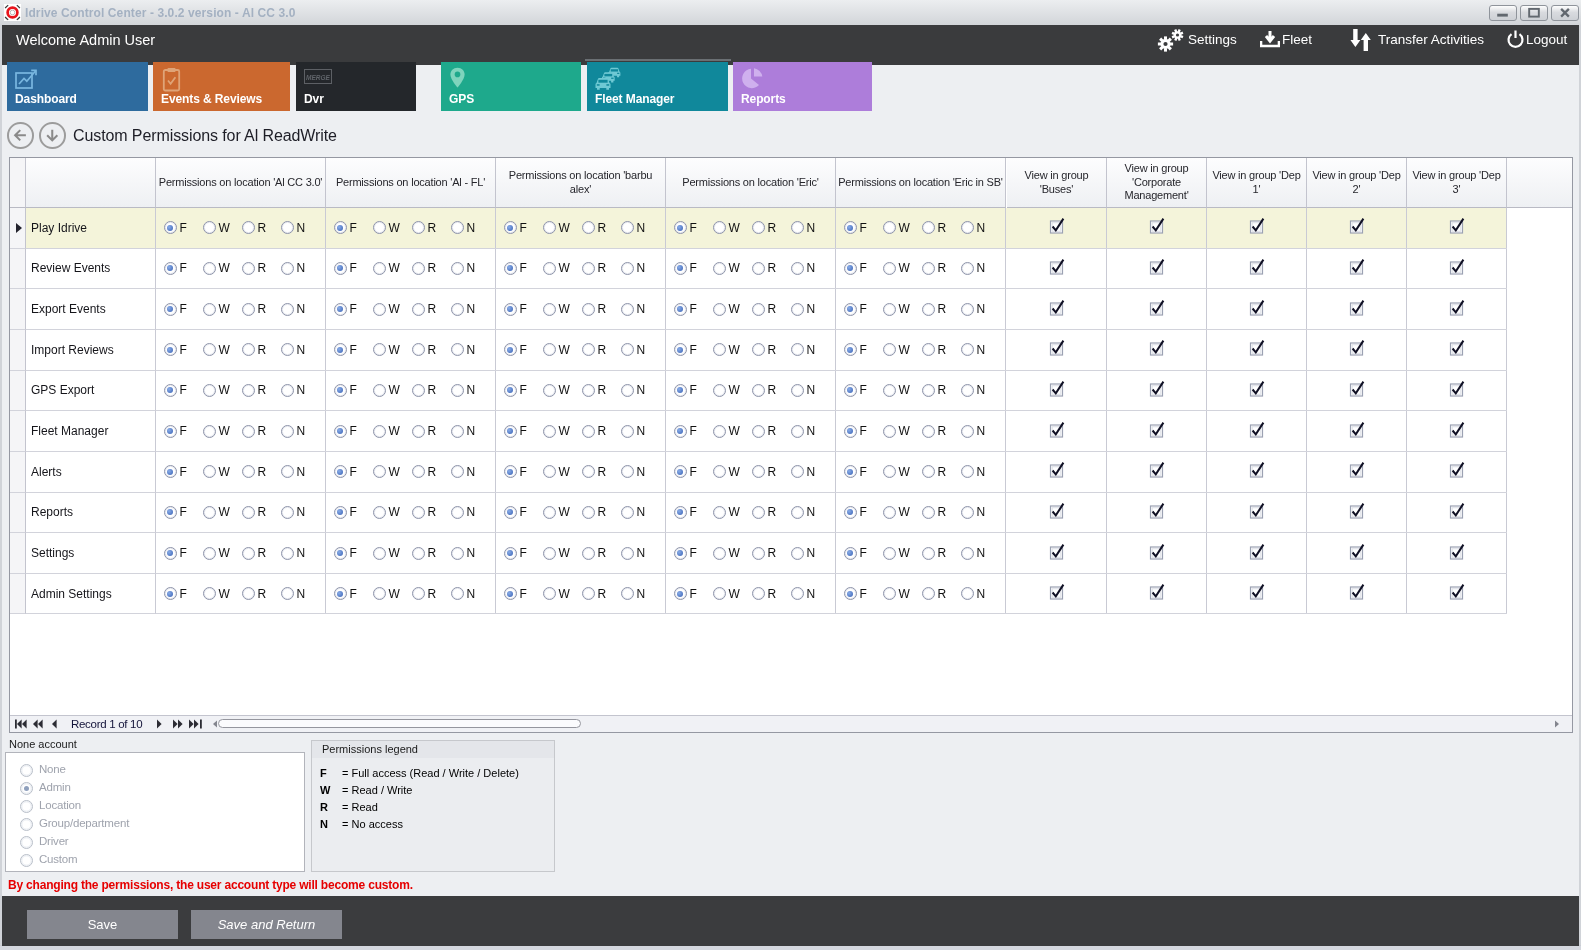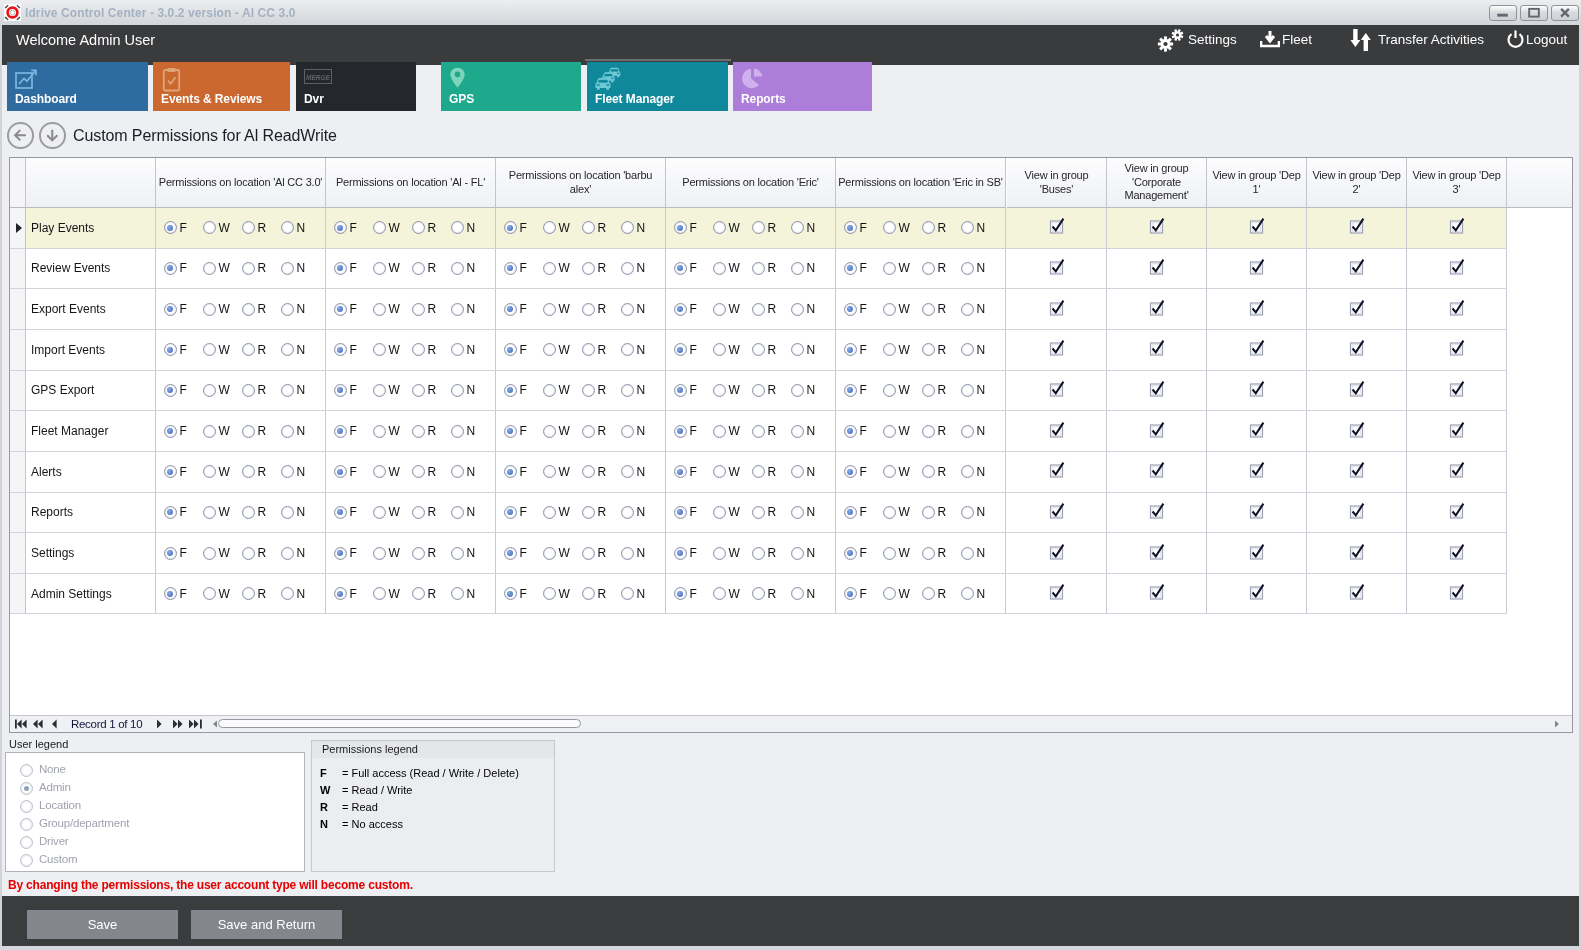--- a/index.html
+++ b/index.html
@@ -253,21 +253,21 @@
           <div>View in group 'Dep<br>3'</div>
         </div>
         <div class="hcell" style="left:1497px;width:65px;border-right:none;"></div>
       </div>
     <div id="grows">
         <div class="ind" style="top:50px;height:40.65px;">
           <svg width="8" height="10" viewBox="0 0 8 10" style="position:absolute;left:5px;top:15px;">
             <path d="M1 0 L7 5 L1 10 Z" fill="#23232d"></path>
           </svg>
         </div>
-        <div class="rlabel" style="top:50px;height:40.65px;background:#f4f4da;">Play Events</div>
+        <div class="rlabel" style="top:50px;height:40.65px;background:#f4f4da;">Play Idrive</div>
         <div class="rowband" style="top:50px;height:40.65px;background:#f4f4da;">
           <div class="pcol" style="left:0px;width:170px;">
             <div class="radio sel" style="left:7.5px;top:13.325px;"></div>
             <div class="rlab" style="left:23.5px;top:12.825px;">F</div>
             <div class="radio " style="left:46.5px;top:13.325px;"></div>
             <div class="rlab" style="left:62.5px;top:12.825px;">W</div>
             <div class="radio " style="left:85.5px;top:13.325px;"></div>
             <div class="rlab" style="left:101.5px;top:12.825px;">R</div>
             <div class="radio " style="left:124.5px;top:13.325px;"></div>
             <div class="rlab" style="left:140.5px;top:12.825px;">N</div>
@@ -520,21 +520,21 @@
           </div>
           <div class="ccol" style="left:1251px;width:100px;">
             <svg width="17" height="20" viewBox="0 0 17 20" style="position:absolute;left:42px;top:7.324999999999999px;">
               <rect x="1.5" y="6" width="12" height="12" fill="#fff" stroke="#9ba1b2" stroke-width="1.2"></rect>
               <rect x="3.2" y="7.7" width="8.6" height="8.6" fill="none" stroke="#e0e3e9" stroke-width="1.2"></rect>
               <path d="M3.6 11.5 L6.8 15.4 L14.4 3.6" fill="none" stroke="#101024" stroke-width="2"></path>
             </svg>
           </div>
         </div>
         <div class="ind" style="top:171.95px;height:40.65px;"></div>
-        <div class="rlabel" style="top:171.95px;height:40.65px;background:#fff;">Import Events</div>
+        <div class="rlabel" style="top:171.95px;height:40.65px;background:#fff;">Import Reviews</div>
         <div class="rowband" style="top:171.95px;height:40.65px;background:#fff;">
           <div class="pcol" style="left:0px;width:170px;">
             <div class="radio sel" style="left:7.5px;top:13.325px;"></div>
             <div class="rlab" style="left:23.5px;top:12.825px;">F</div>
             <div class="radio " style="left:46.5px;top:13.325px;"></div>
             <div class="rlab" style="left:62.5px;top:12.825px;">W</div>
             <div class="radio " style="left:85.5px;top:13.325px;"></div>
             <div class="rlab" style="left:101.5px;top:12.825px;">R</div>
             <div class="radio " style="left:124.5px;top:13.325px;"></div>
             <div class="rlab" style="left:140.5px;top:12.825px;">N</div>
@@ -1169,39 +1169,39 @@
       <svg class="abs" style="left:200px;top:3px" width="10" height="10" viewBox="0 0 10 10">
           <path d="M7 1.5 L3 5 L7 8.5 Z" fill="#83858e"></path>
         </svg>
       <div class="abs" style="left:208px;top:3px;width:363px;height:9px;border:1.5px solid #95969e;border-radius:6px;background:#fbfbfd;box-sizing:border-box;"></div>
       <svg class="abs" style="right:10px;top:3px" width="10" height="10" viewBox="0 0 10 10">
           <path d="M3 1.5 L7 5 L3 8.5 Z" fill="#83858e"></path>
         </svg>
     </div>
   </div>
 
-  <div id="ualabel" class="abs">User legend</div>
+  <div id="ualabel" class="abs">None account</div>
   <div id="uabox" class="abs">
       <div class="ualine" style="top:10px;"><span class="dradio"></span><span style="margin-left:19px;">None</span></div>
       <div class="ualine" style="top:28px;"><span class="dradio">
           <span style="position:absolute;left:3px;top:3px;width:5px;height:5px;border-radius:50%;background:#8fa0bd;"></span>
         </span><span style="margin-left:19px;">Admin</span></div>
       <div class="ualine" style="top:46px;"><span class="dradio"></span><span style="margin-left:19px;">Location</span></div>
       <div class="ualine" style="top:64px;"><span class="dradio"></span><span style="margin-left:19px;">Group/department</span></div>
       <div class="ualine" style="top:82px;"><span class="dradio"></span><span style="margin-left:19px;">Driver</span></div>
       <div class="ualine" style="top:100px;"><span class="dradio"></span><span style="margin-left:19px;">Custom</span></div>
     </div>
   <div id="legend" class="abs">
     <div id="legtitle">Permissions legend</div>
     <div class="legrow" style="top:26px;"><b>F</b> = Full access (Read / Write / Delete)</div>
     <div class="legrow" style="top:43px;"><b>W</b> = Read / Write</div>
     <div class="legrow" style="top:60px;"><b>R</b> = Read</div>
     <div class="legrow" style="top:77px;"><b>N</b> = No access</div>
   </div>
   <div id="redmsg" class="abs">By changing the permissions, the user account type will become custom.</div>
   <div id="botbar" class="abs">
     <div class="bbtn" style="left:25px;width:151px;">Save</div>
-    <div class="bbtn" style="left:189px;width:151px;">Save and Return</div>
+    <div class="bbtn" style="left:189px;width:151px;font-style:italic;">Save and Return</div>
   </div>
   <div id="bottomstrip" class="abs"></div>
   <div id="bleft" class="abs"></div>
   <div id="bright" class="abs"></div>
 </div>
 
 </body></html>

